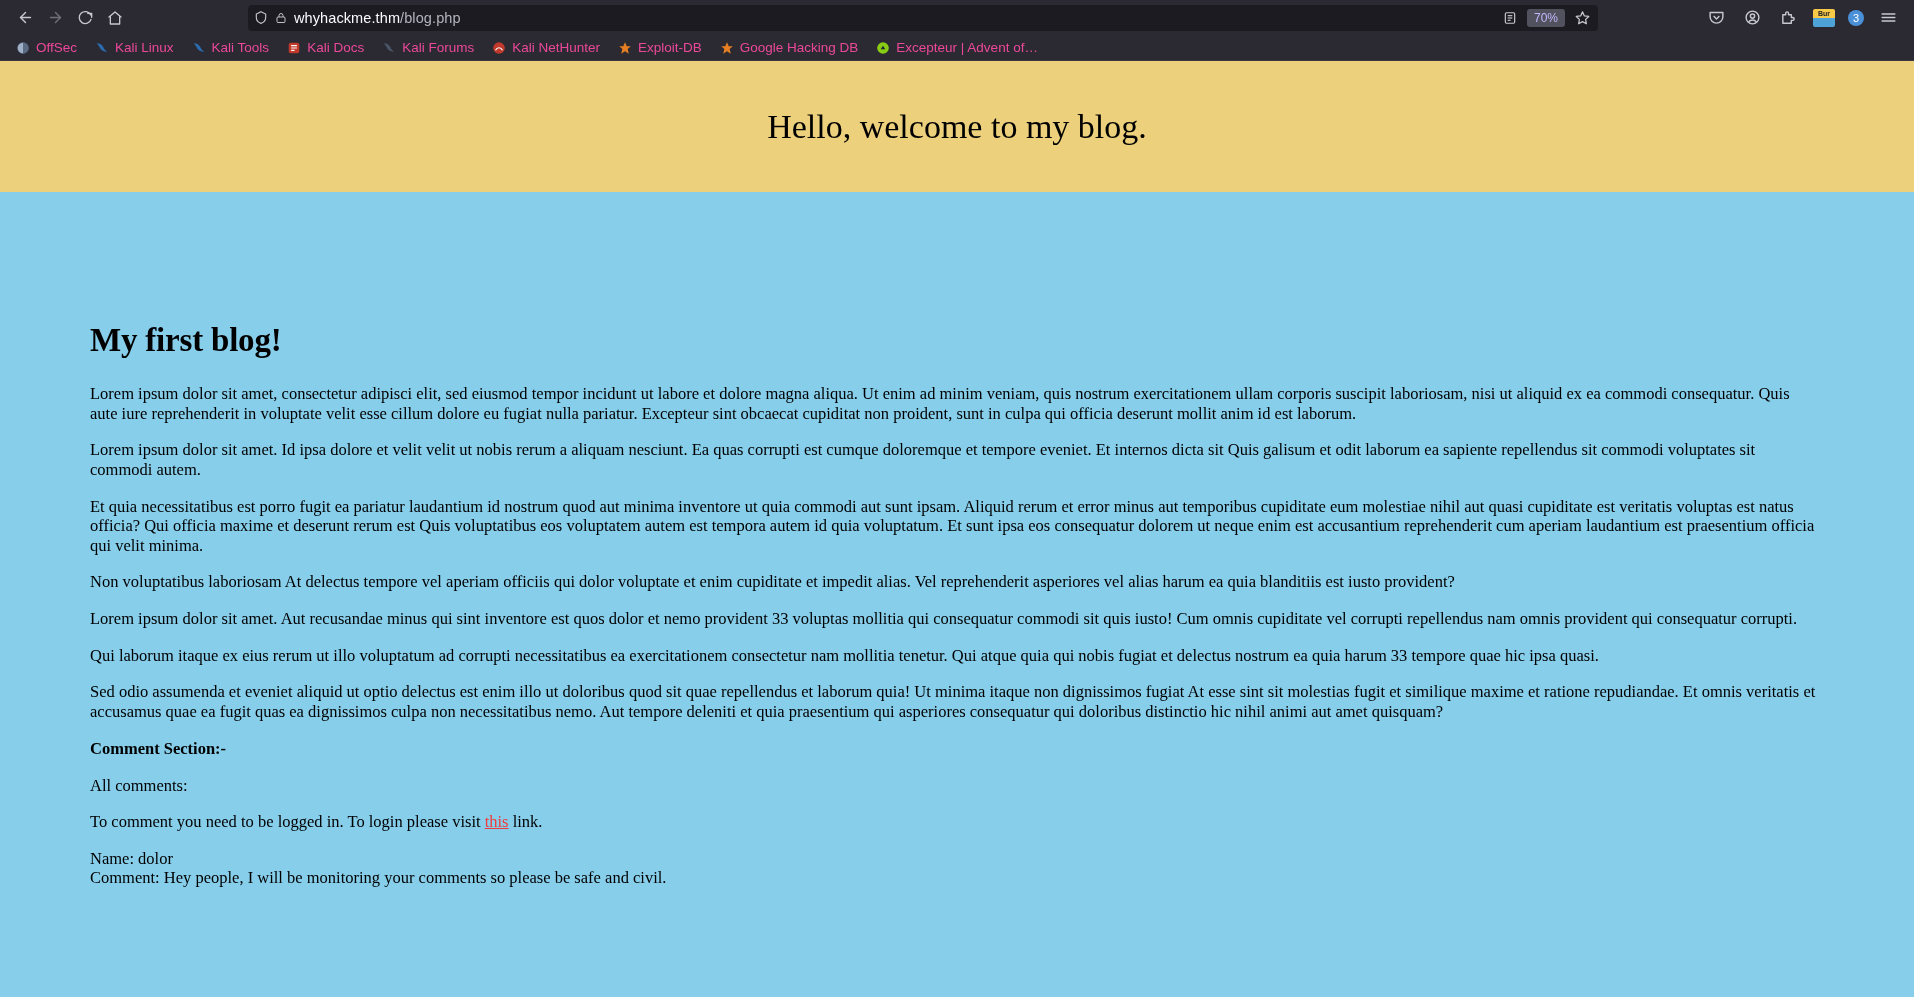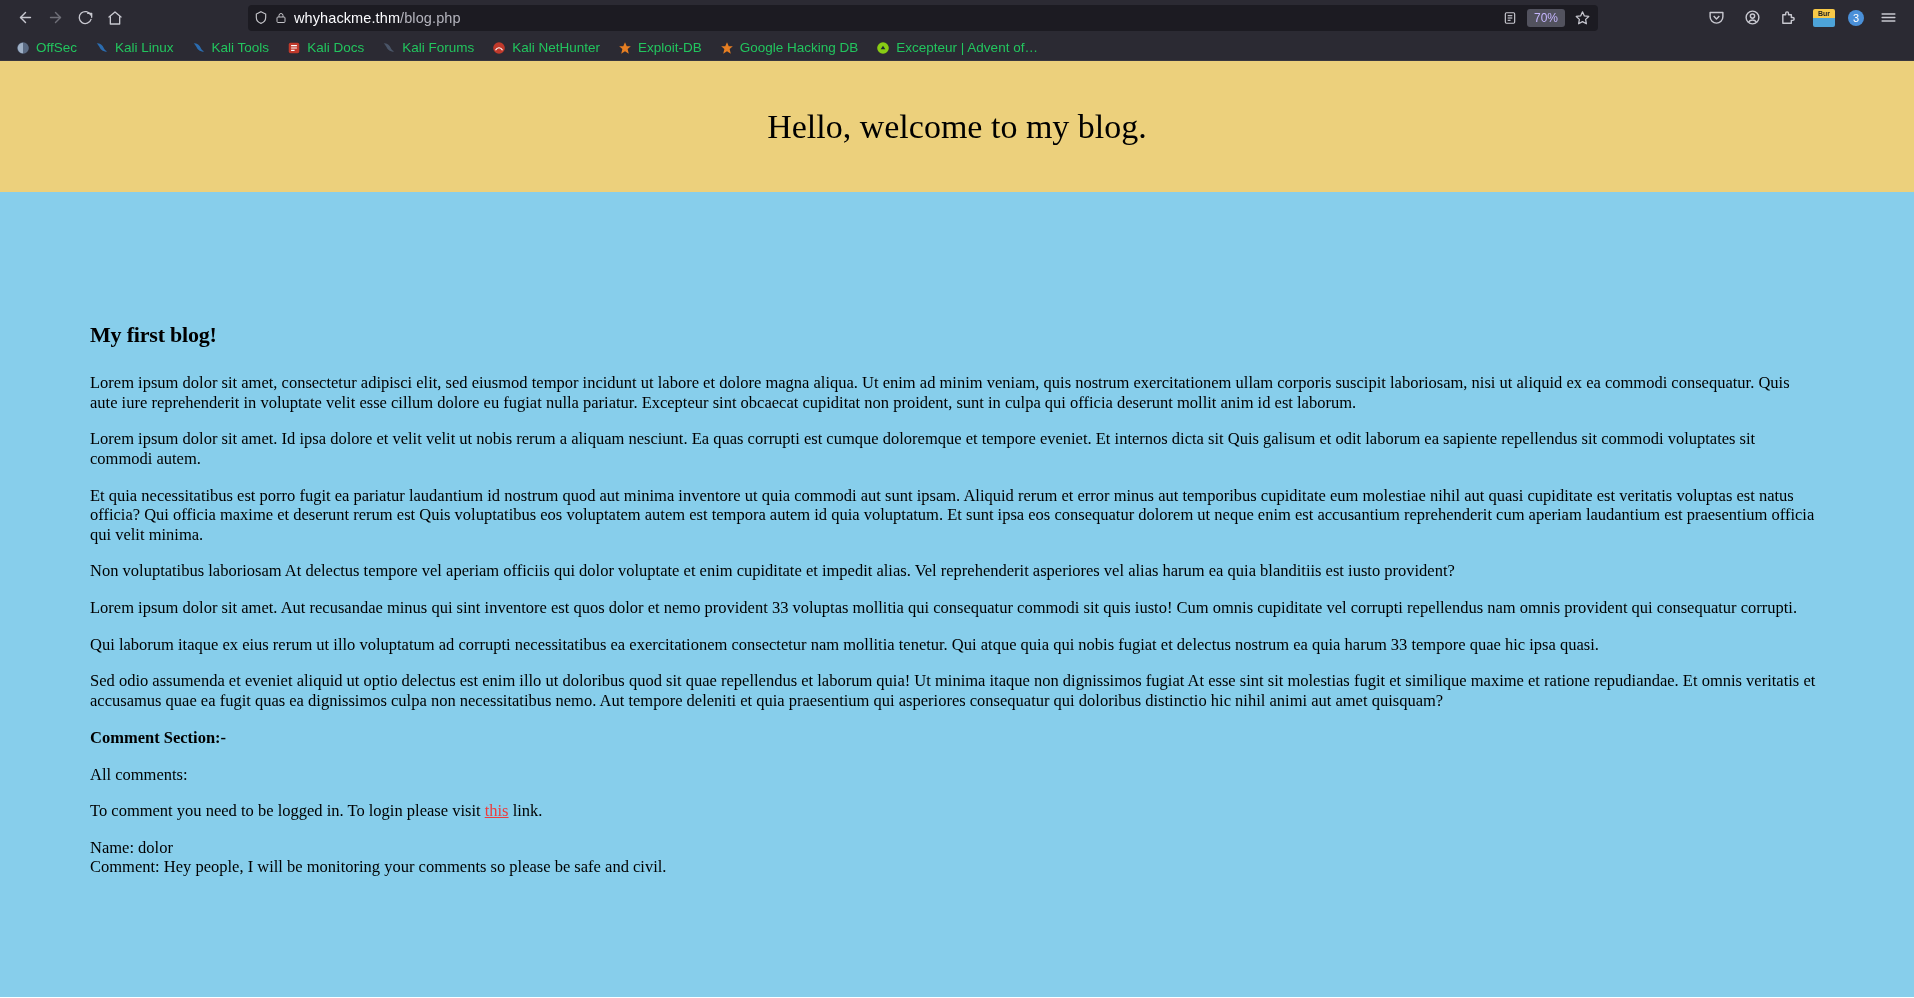--- a/index.html
+++ b/index.html
@@ -126,21 +126,21 @@
     gap: 2px;
     border-bottom: 1px solid #38373f;
   }
   .bookmark {
     display: flex;
     align-items: center;
     gap: 6px;
     padding: 3px 8px;
     border-radius: 4px;
     font-size: 13.5px;
-    color: #22c55e;
+    color: #ec4899;
     white-space: nowrap;
   }
   .bm-ico {
     width: 14px; height: 14px;
     display: inline-flex;
     align-items: center;
     justify-content: center;
     flex: 0 0 auto;
   }
   .bm-ico svg { display:block; }
@@ -168,21 +168,21 @@
   }
   .page-body {
     background: #87ceeb;
     padding: 0 90px;
     font-family: "Liberation Serif", serif;
     color: #000;
     height: calc(100% - 131px);
   }
   .blog-title {
     font-family: "Liberation Serif", serif;
-    font-size: 22px;
+    font-size: 33px;
     font-weight: bold;
     margin: 0;
     padding-top: 130px;
     padding-bottom: 8px;
     letter-spacing: -0.2px;
   }
   .blog-p {
     font-size: 16.5px;
     line-height: 1.19;
     margin: 17px 0;

